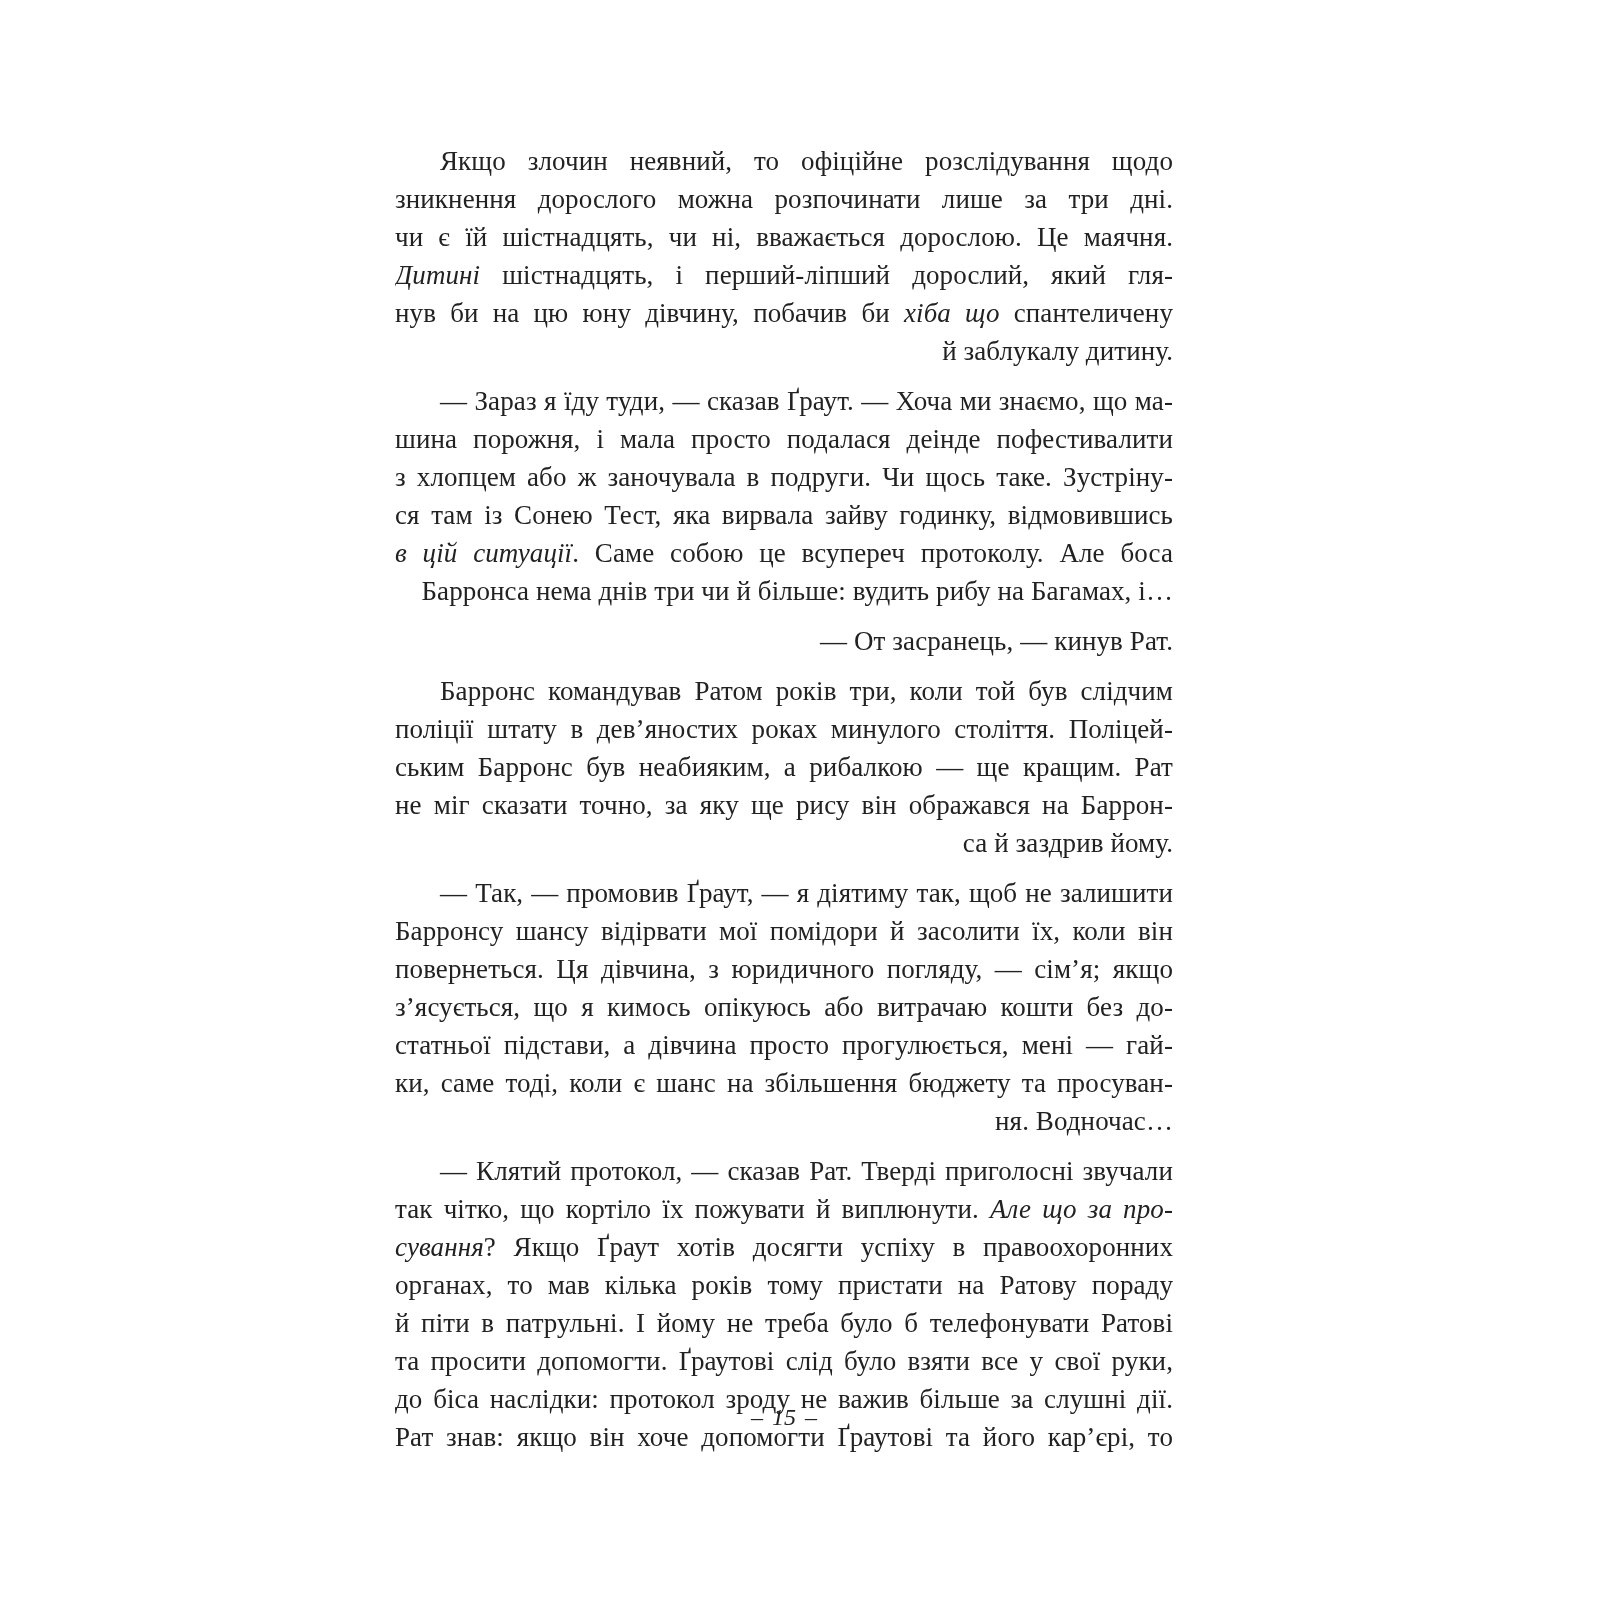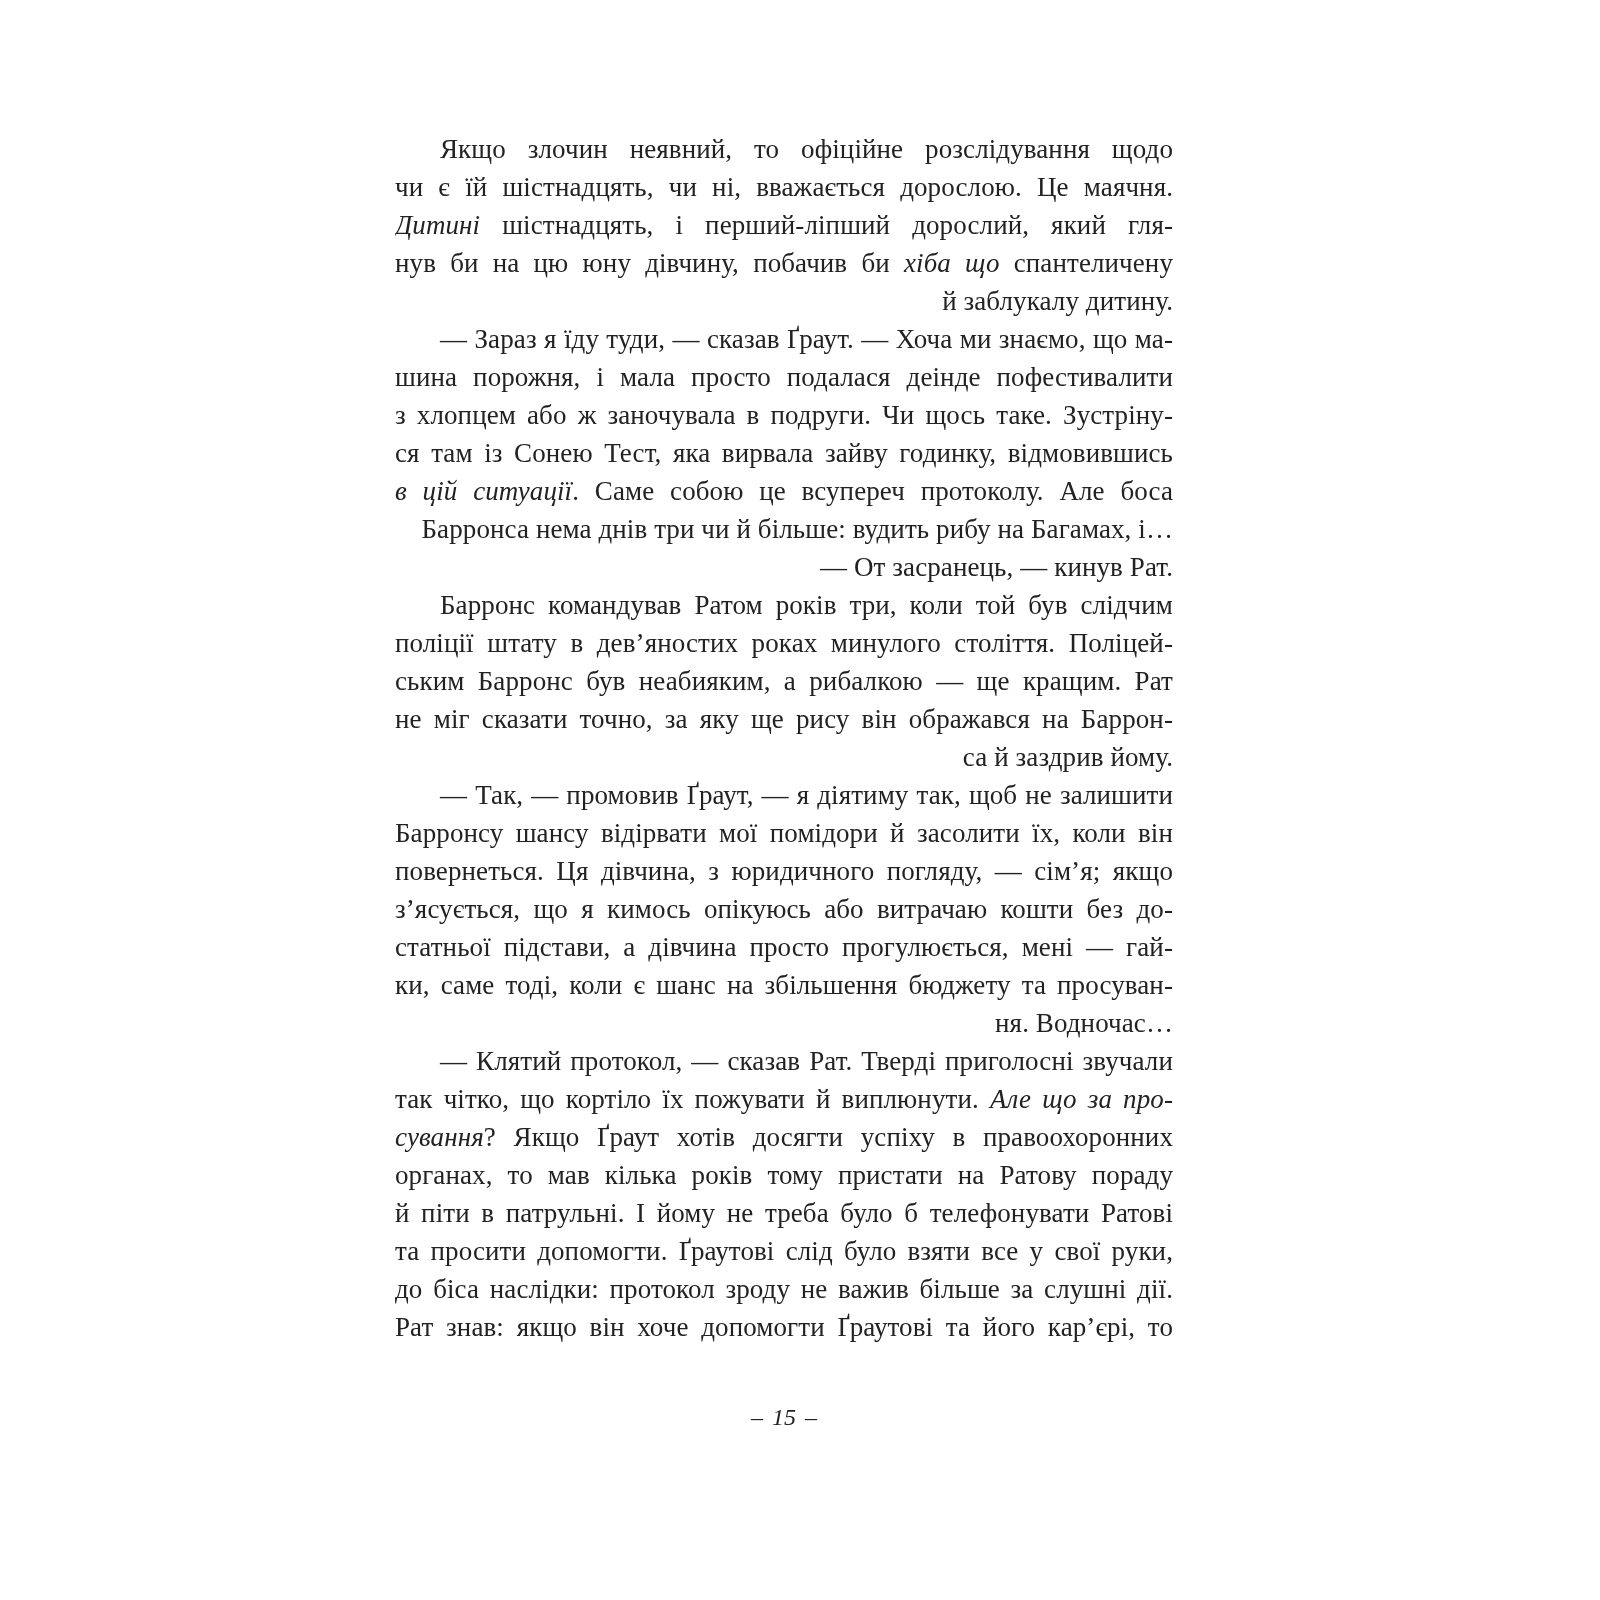--- a/index.html
+++ b/index.html
@@ -29,20 +29,21 @@
     text-align: right;
     height: 38px;
     overflow: hidden;
   }
   .line.just {
     text-align: justify;
     text-align-last: justify;
   }
   .line.indent {
     text-indent: 45px;
+    margin-top: 12px;
   }
   .em {
     font-style: italic;
     margin-top: 13px;
   }
   .footer {
     position: absolute;
     left: 395px;
     top: 1404px;
     width: 778px;
@@ -55,20 +56,21 @@
     font-style: italic;
     padding: 0 9px;
   }
 </style>
 </head>
 <body>
 
 <div class="page">
   <div class="text-block">
       <div class="line indent just"><span>Якщо злочин неявний, то офіційне розслідування щодо</span></div>
+      <div class="line just"><span>зникнення дорослого можна розпочинати лише за три дні.</span></div>
       <div class="line just"><span>чи є їй шістнадцять, чи ні, вважається дорослою. Це маячня.</span></div>
       <div class="line just"><span class="em">Дитині</span><span> шістнадцять, і перший-ліпший дорослий, який гля-</span></div>
       <div class="line just"><span>нув би на цю юну дівчину, побачив би </span><span class="em">хіба що</span><span> спантеличену</span></div>
       <div class="line"><span>й заблукалу дитину.</span></div>
       <div class="line indent just"><span>— Зараз я їду туди, — сказав Ґраут. — Хоча ми знаємо, що ма-</span></div>
       <div class="line just"><span>шина порожня, і мала просто подалася деінде пофестивалити</span></div>
       <div class="line just"><span>з хлопцем або ж заночувала в подруги. Чи щось таке. Зустріну-</span></div>
       <div class="line just"><span>ся там із Сонею Тест, яка вирвала зайву годинку, відмовившись</span></div>
       <div class="line just"><span class="em">в цій ситуації</span><span>. Саме собою це всупереч протоколу. Але боса</span></div>
       <div class="line"><span>Барронса нема днів три чи й більше: вудить рибу на Багамах, і…</span></div>

